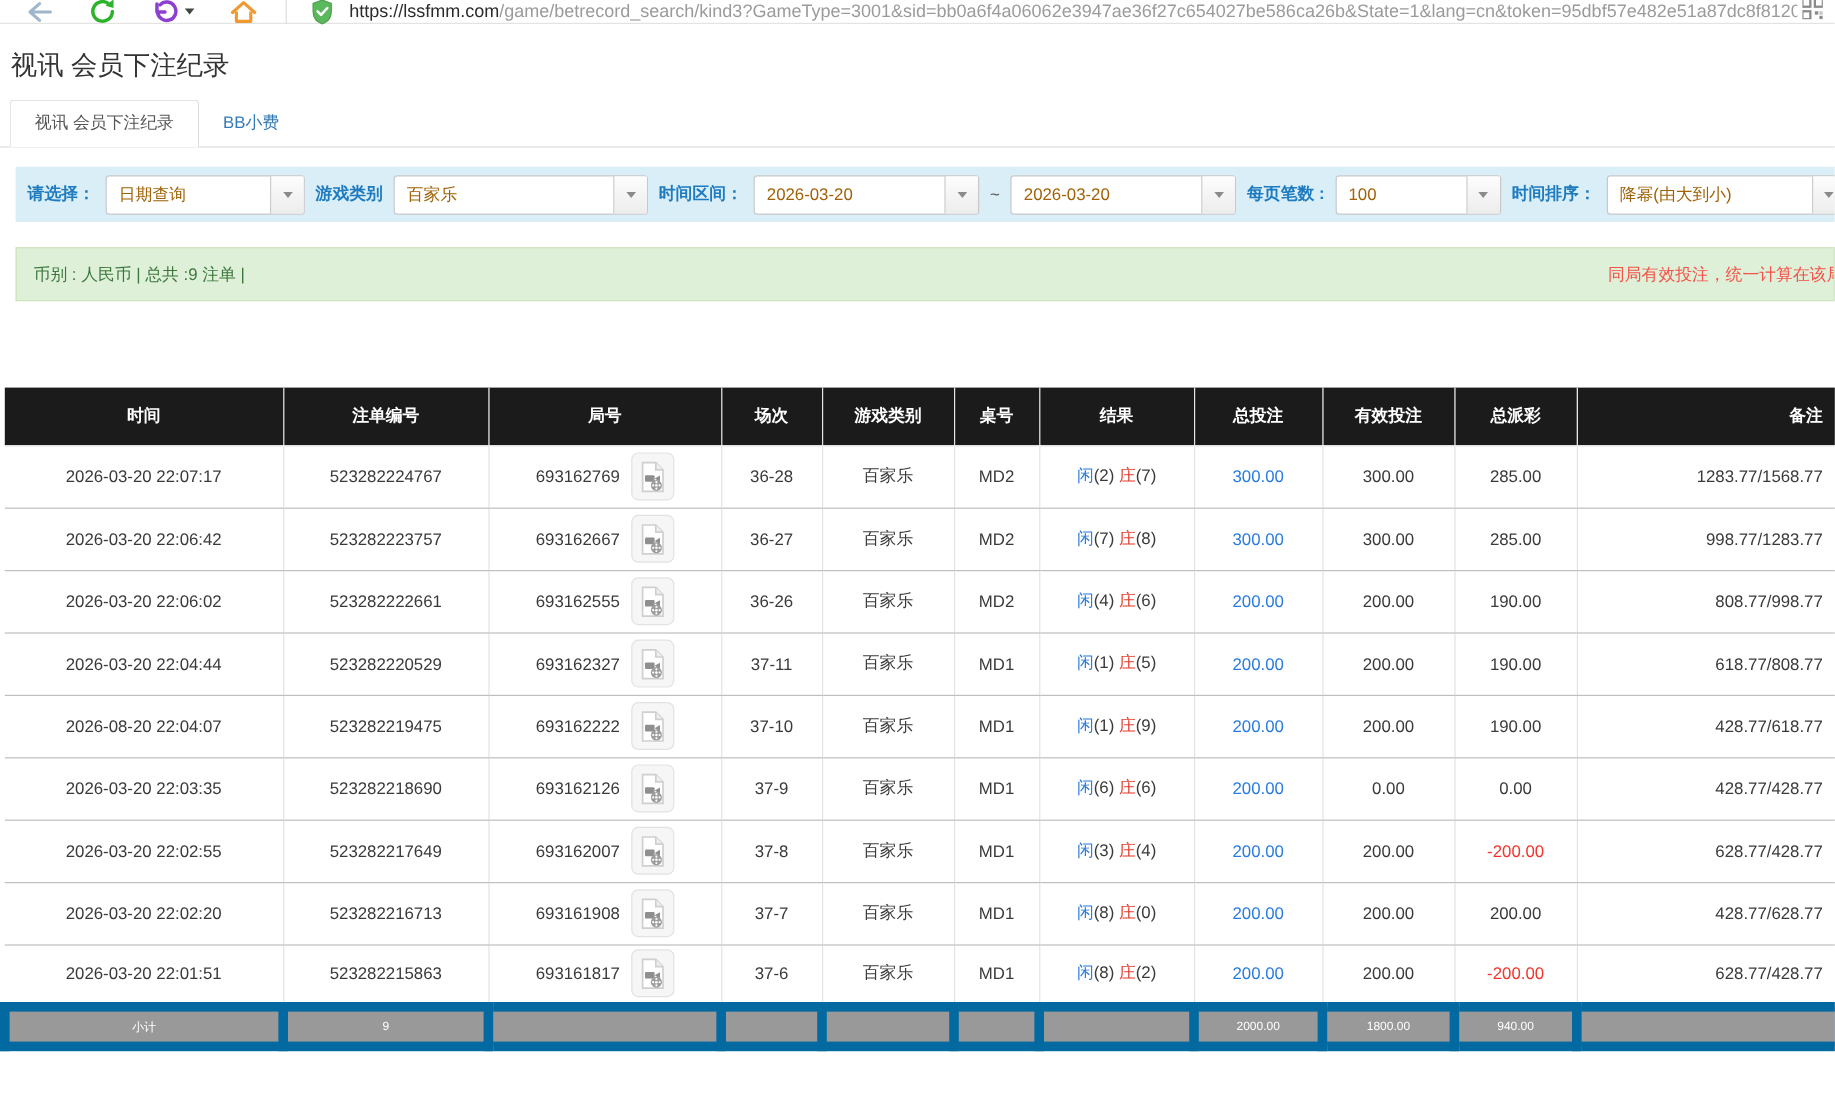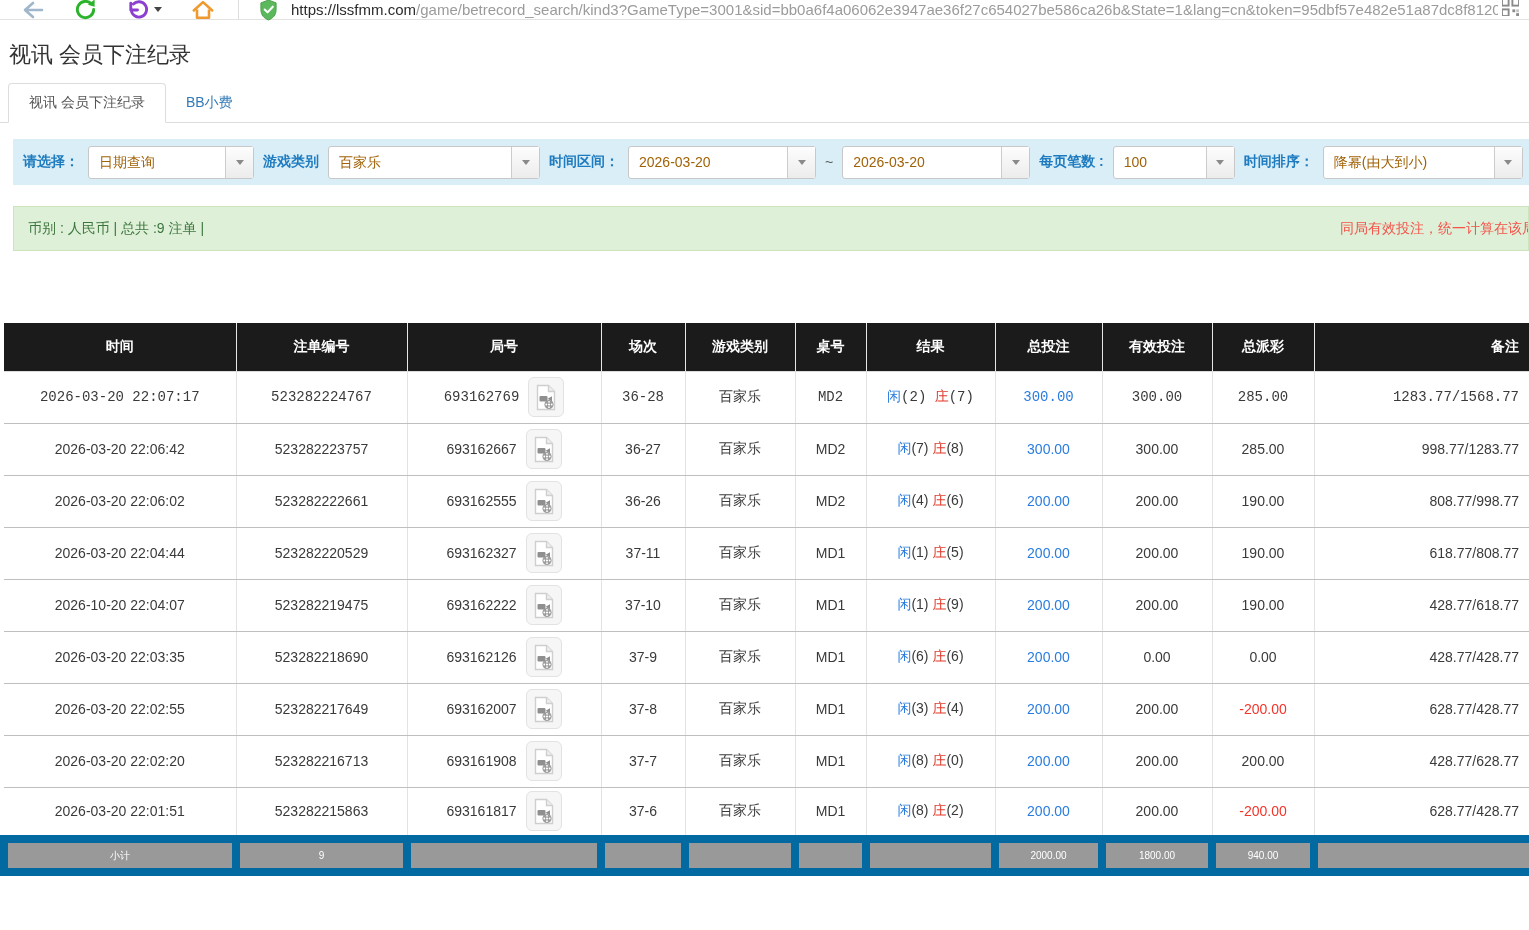--- a/index.html
+++ b/index.html
@@ -46,21 +46,21 @@
   .summary .left{color:var(--summary_text); font-size:14px;}
   .summary .right{position:absolute; right:-8px; color:var(--alert_red); font-size:14px; white-space:nowrap;}
   
   table{border-collapse:collapse; table-layout:fixed; width:1529px; margin-top:72px;}
   thead th{background:var(--header_bg); color:#fff; font-size:14px; font-weight:bold; height:48px;
     border-right:1px solid #e6e6e6; text-align:center;}
   thead th:last-child{text-align:right; padding-right:14px; border-right:none;}
   tbody td{height:52px; text-align:center; font-size:14px; color:#3a3a3a;
     border-bottom:1px solid #bfbfbf; border-right:1px solid #e3e3e3; background:#fff;}
   tbody td:last-child{text-align:right; padding-right:14px; border-right:none;}
-  tbody tr:first-child td{border-top:1px solid #dcdcdc;font-family:Liberation Mono, monospace;}
+  tbody tr:first-child td{border-top:1px solid #dcdcdc;}
   .bet-link{color:var(--link_blue); text-decoration:none; cursor:pointer;}
   .res-player{color:var(--link_blue);}
   .res-banker{color:var(--banker_red);}
   .res-num{color:#3a3a3a;}
   .neg{color:var(--negative_red);}
   .vid-btn{display:inline-flex; align-items:center; justify-content:center; width:36px; height:40px;
     background:#f6f6f6; border:1px solid #e2e2e2; border-radius:6px; margin-left:9px; vertical-align:middle; cursor:pointer;}
   .roundno{vertical-align:middle;}
   tfoot td{background:var(--footer_bg); color:#fff; font-size:10px; text-align:center; height:33px;
     border:8px solid #0369a1;}
@@ -148,21 +148,21 @@
       </span>
   </div>
   <span class="tilde">~</span>
   <div class="combo" style="width:188px;">
     <span class="val" style="flex:1;">2026-03-20</span>
     <span class="arrow">
         <i></i>
       </span>
   </div>
   <span class="flabel">每页笔数 :</span>
-  <div class="combo" style="width:122px;">
+  <div class="combo" style="width:138px;">
     <span class="val" style="flex:1;">100</span>
     <span class="arrow">
         <i></i>
       </span>
   </div>
   <span class="flabel">时间排序：</span>
   <div class="combo" style="width:200px;justify-content:space-between;">
     <span class="val" style="flex:1;">降幂(由大到小)</span>
     <span class="arrow">
         <i></i>
@@ -304,21 +304,21 @@
         <td>37-11</td>
         <td>百家乐</td>
         <td>MD1</td>
         <td><span class="res-player">闲</span><span class="res-num">(1)</span> <span class="res-banker">庄</span><span class="res-num">(5)</span></td>
         <td><a class="bet-link">200.00</a></td>
         <td>200.00</td>
         <td class="">190.00</td>
         <td>618.77/808.77</td>
       </tr>
       <tr>
-        <td>2026-10-20 22:04:07</td>
+        <td>2026-08-20 22:04:07</td>
         <td>523282219475</td>
         <td><span class="roundno">693162222</span><span class="vid-btn">
             <svg width="22" height="27" viewBox="0 0 22 27">
               <path d="M2.5 1.5 h11 l6 6 v18 h-17 z" fill="#fff" stroke="#cfcfcf" stroke-width="1.4"></path>
               <path d="M13.5 1.5 v6 h6" fill="#eeeeee" stroke="#cfcfcf" stroke-width="1.4"></path>
               <rect x="4.5" y="12" width="8" height="5.5" rx="1" fill="#8f8f8f"></rect>
               <path d="M12.5 14.8 L17 12.2 V17.4 Z" fill="#8f8f8f"></path>
               <circle cx="14" cy="20.5" r="4.6" fill="#9d9d9d"></circle>
               <circle cx="14" cy="20.5" r="1.1" fill="#fff"></circle>
               <circle cx="14" cy="17.8" r="0.9" fill="#fff"></circle>

